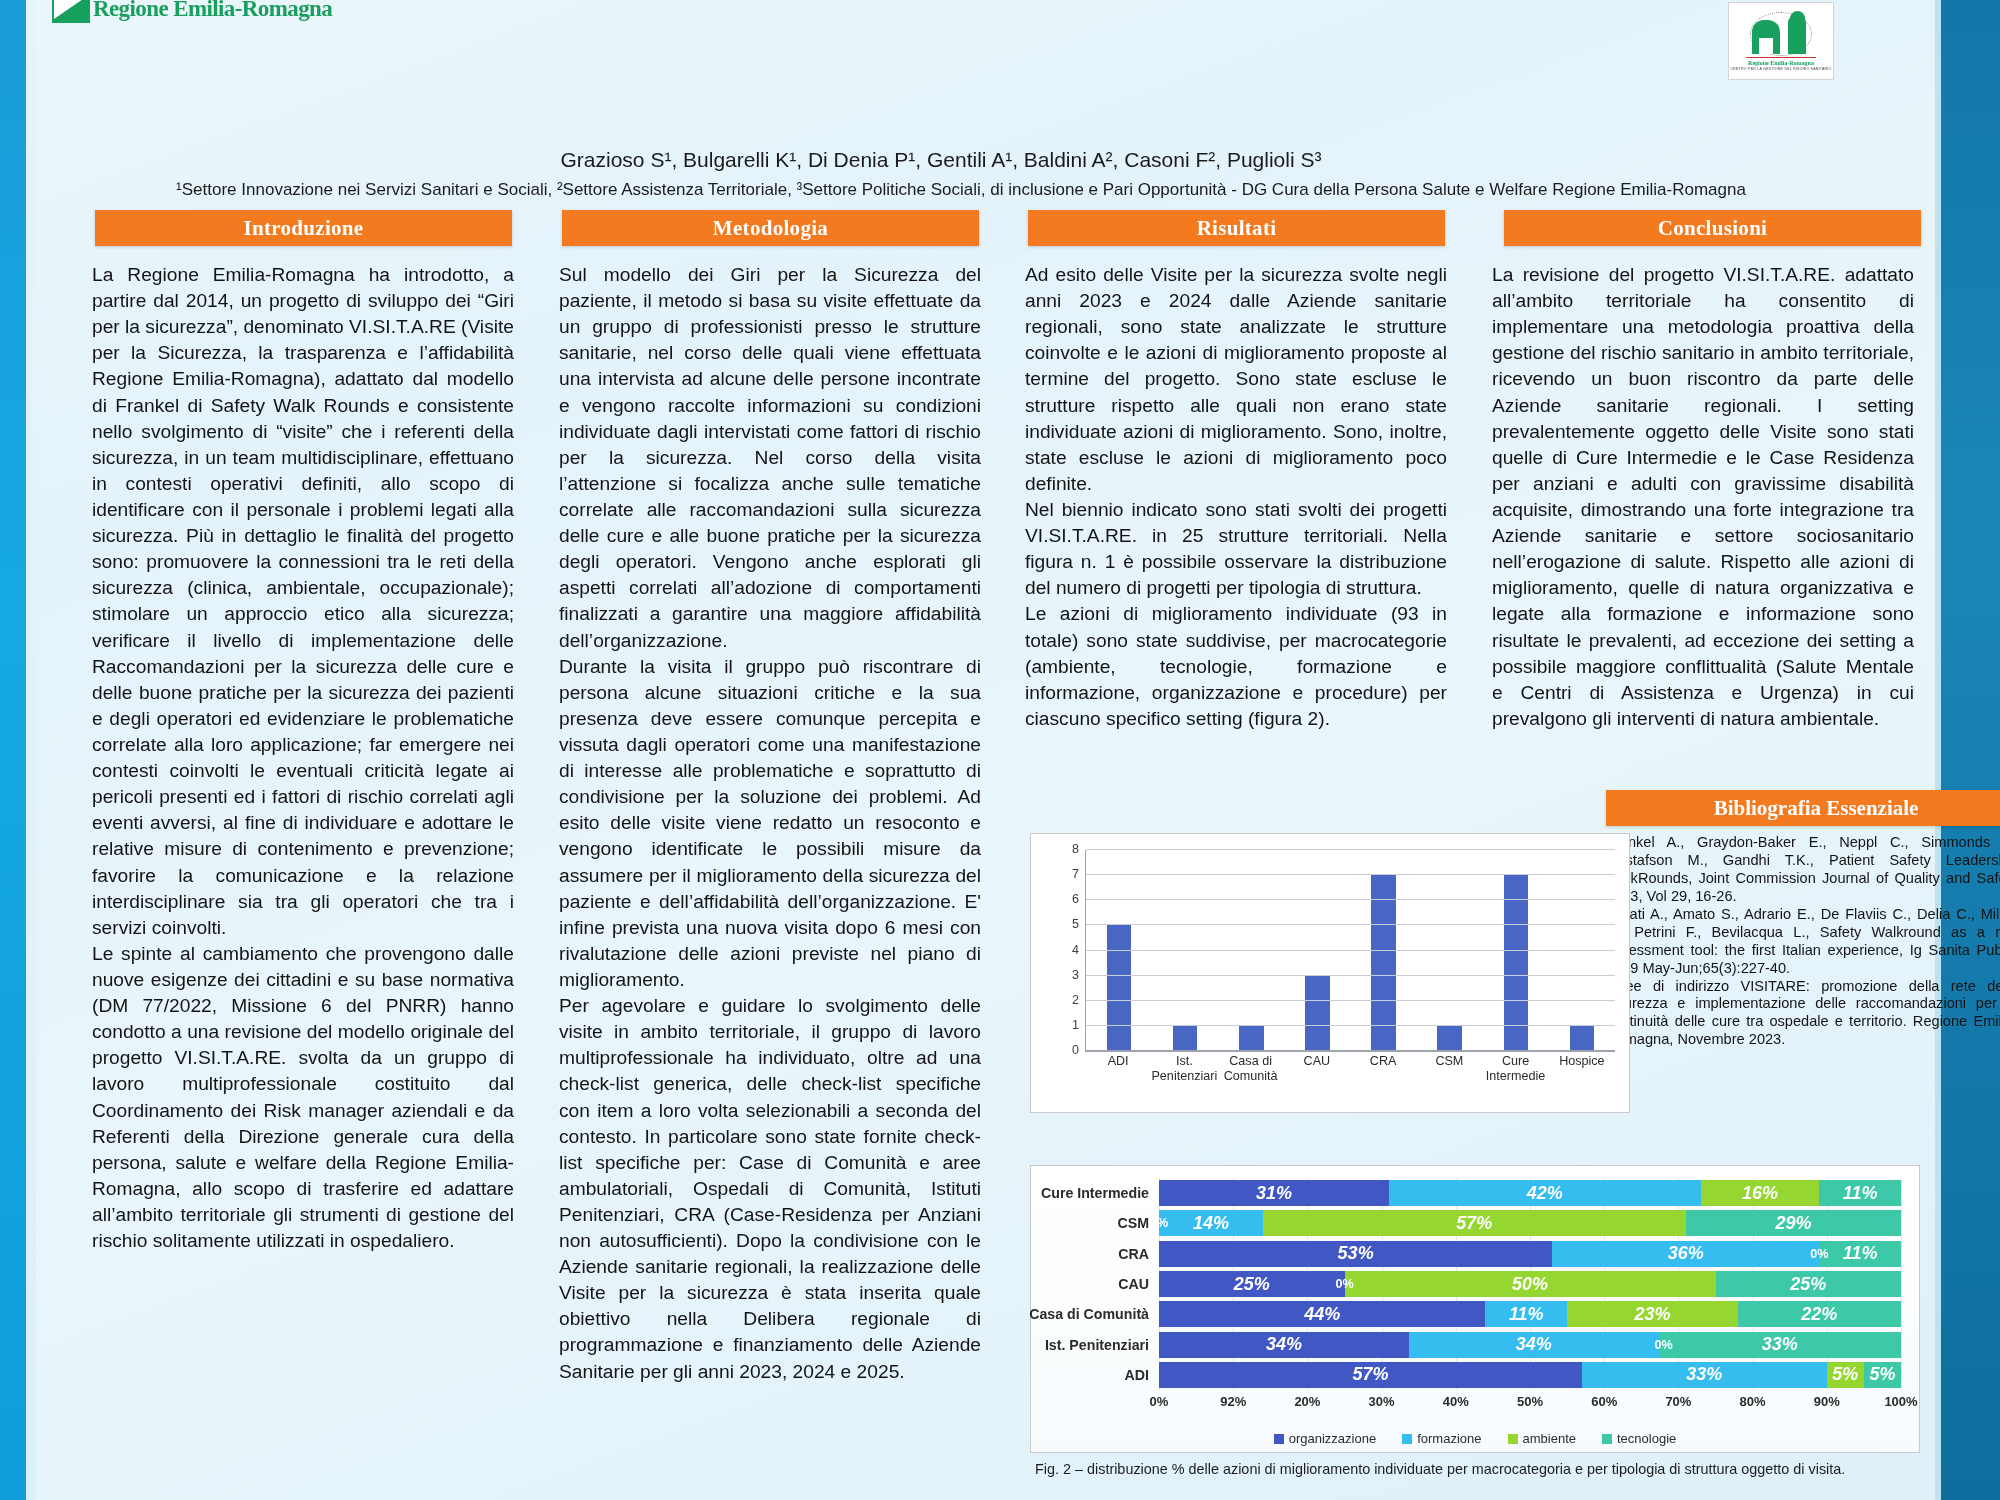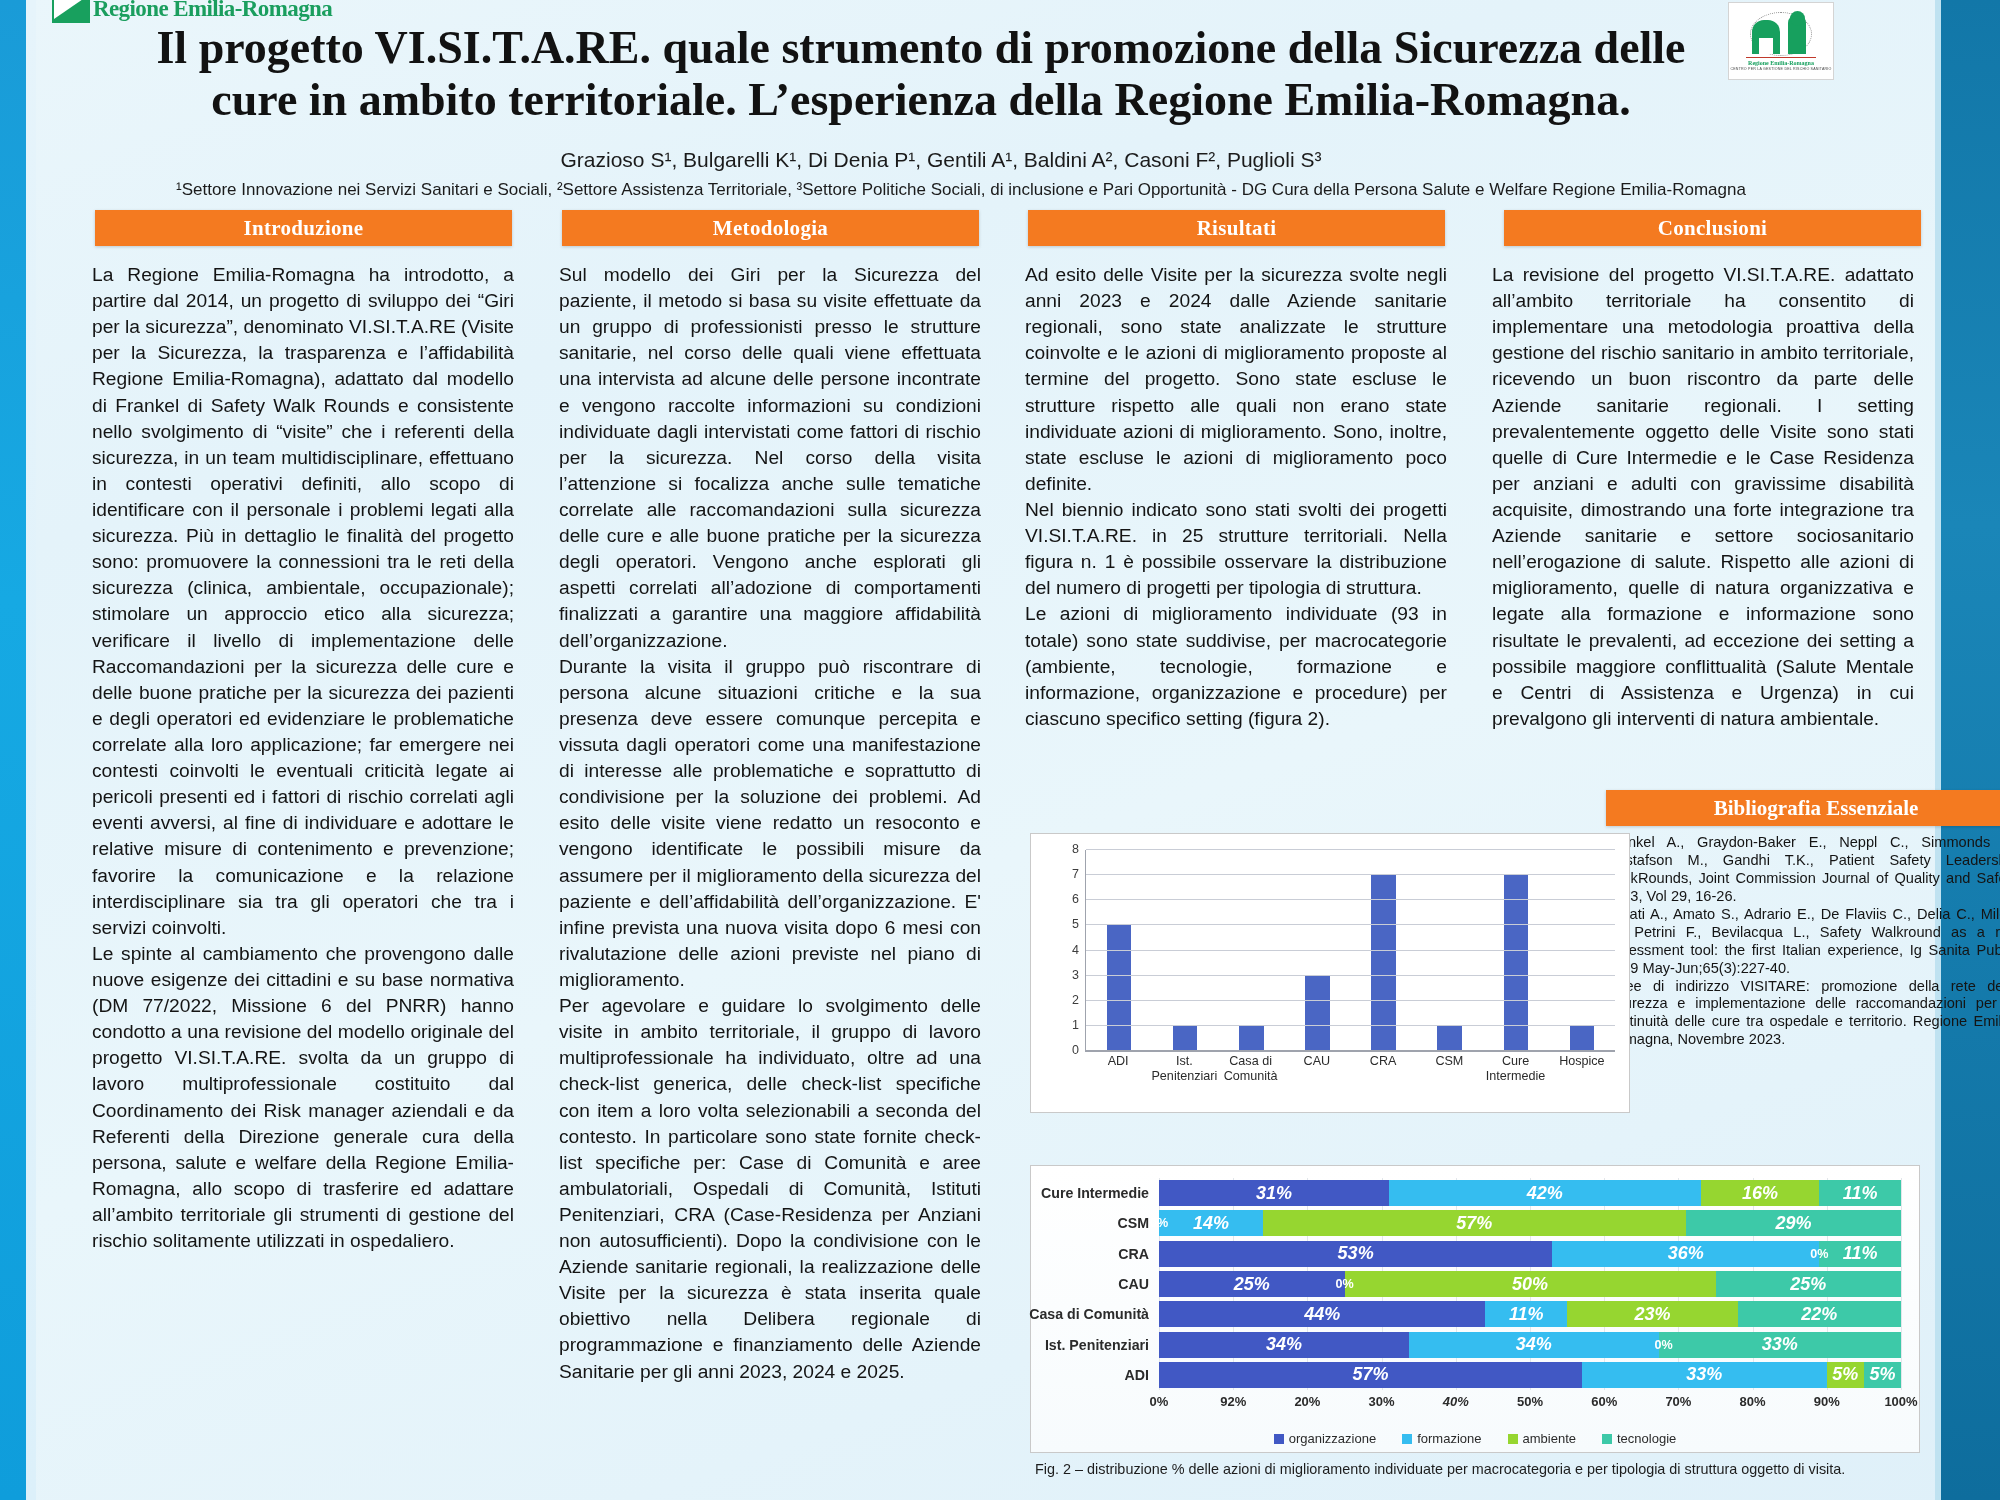--- a/index.html
+++ b/index.html
@@ -130,24 +130,20 @@
         <div class="ring"></div>
         <div class="b1"></div>
         <div class="b2"></div>
         <div class="b3"></div>
       </div>
       <div class="rule"></div>
       <div class="mini">Regione Emilia-Romagna</div>
       <div class="mini2">CENTRO PER LA GESTIONE DEL RISCHIO SANITARIO</div>
     </div>
 
-    <div class="title">
-      <div>Il progetto VI.SI.T.A.RE. quale strumento di promozione della Sicurezza delle</div>
-      <div>cure in ambito territoriale. L’esperienza della Regione Emilia-Romagna.</div>
-    </div>
 
     <div class="authors">Grazioso S¹, Bulgarelli K¹, Di Denia P¹, Gentili A¹, Baldini A², Casoni F², Puglioli S³</div>
     <div class="affil">¹Settore Innovazione nei Servizi Sanitari e Sociali, ²Settore Assistenza Territoriale, ³Settore Politiche Sociali, di inclusione e Pari Opportunità - DG Cura della Persona Salute e Welfare Regione Emilia-Romagna</div>
   </div>
 
   <div class="sec-bar" style="left:95px;top:210px;width:417px;">Introduzione</div>
   <div class="sec-bar" style="left:562px;top:210px;width:417px;">Metodologia</div>
   <div class="sec-bar" style="left:1028px;top:210px;width:417px;">Risultati</div>
   <div class="sec-bar" style="left:1494px;top:210px;width:417px;margin-left:10px;">Conclusioni</div>
 
@@ -314,21 +310,21 @@
             <div class="f2-seg" title="ADI / formazione: 33%" style="width: 33%; background: rgb(53, 189, 240); min-width: auto;">33%</div>
             <div class="f2-seg" title="ADI / ambiente: 5%" style="width: 5%; background: rgb(150, 214, 48); min-width: auto;">5%</div>
             <div class="f2-seg" title="ADI / tecnologie: 5%" style="width: 5%; background: rgb(61, 201, 168); min-width: auto;">5%</div>
           </div>
         </div>
       <div class="f2-axis" id="f2axis">
           <div class="f2-tick" style="left: 0%;">0%</div>
           <div class="f2-tick" style="left: 10%;">92%</div>
           <div class="f2-tick" style="left: 20%;">20%</div>
           <div class="f2-tick" style="left: 30%;">30%</div>
-          <div class="f2-tick" style="left: 40%; font-style: italic;">40%</div>
+          <div class="f2-tick" style="left: 40%;">40%</div>
           <div class="f2-tick" style="left: 50%;">50%</div>
           <div class="f2-tick" style="left: 60%;">60%</div>
           <div class="f2-tick" style="left: 70%;">70%</div>
           <div class="f2-tick" style="left: 80%;">80%</div>
           <div class="f2-tick" style="left: 90%;">90%</div>
           <div class="f2-tick" style="left: 100%;">100%</div>
         </div>
       <div class="f2-legend" id="f2legend">
           <div>
             <span class="sw" style="background: rgb(65, 88, 196);"></span>

